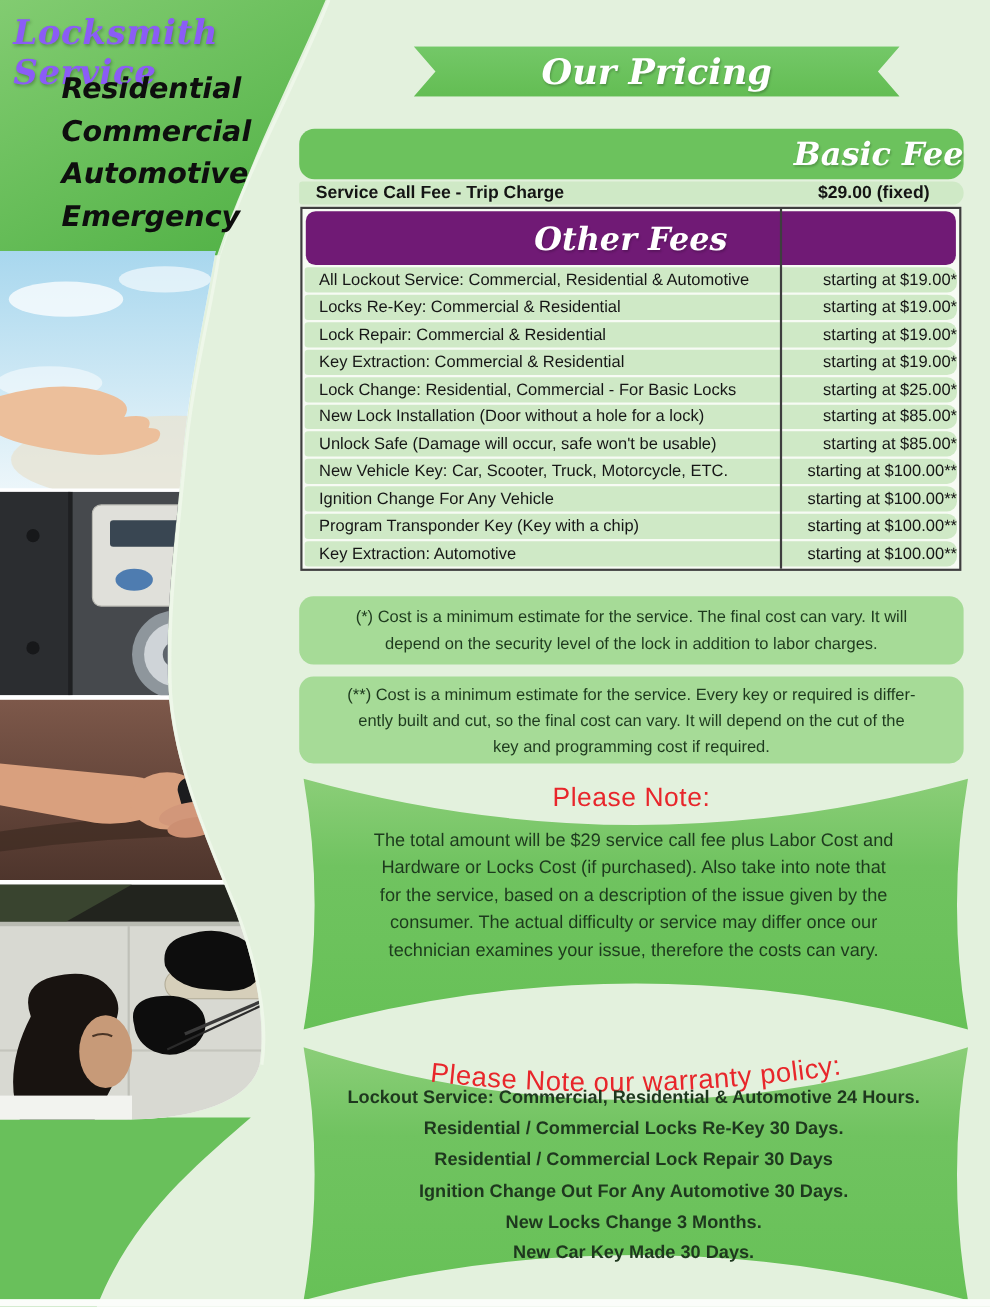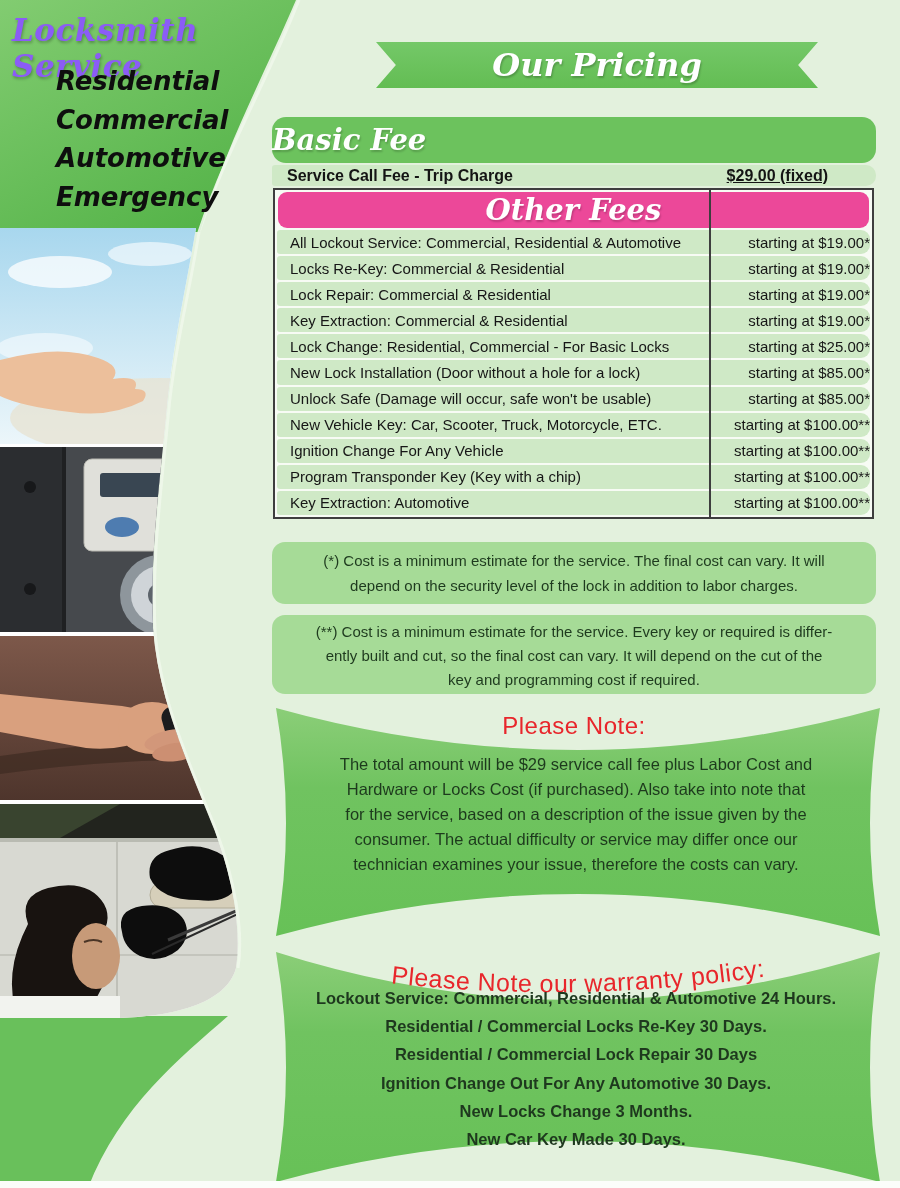--- a/index.html
+++ b/index.html
@@ -22,30 +22,30 @@
   .photo svg{display:block;width:100%;height:100%;}
   .gap3{height:3px;} .gap4{height:4px;}
   
   .ribbon{left:376px;top:42px;width:442px;height:46px;z-index:4;
     background:linear-gradient(180deg,#74c868,#63bd53);
     clip-path:polygon(0 0,100% 0,95.5% 50%,100% 100%,0 100%,4.5% 50%);
     display:flex;align-items:center;justify-content:center;}
   .ribbon-text{color:#fff;font-family:"DejaVu Serif",serif;font-style:italic;font-weight:bold;
     font-size:32px;text-shadow:1px 2px 2px rgba(0,0,0,.22);}
   .sec-header{left:272px;top:117px;width:604px;height:46px;border-radius:14px;background:#6cc25d;
-    z-index:4;display:flex;align-items:center;justify-content:flex-start;}
+    z-index:4;display:flex;align-items:center;justify-content:flex-end;}
   .sec-header .htxt, .fees-header .htxt{color:#fff;font-family:"DejaVu Serif",serif;font-style:italic;
     font-weight:bold;font-size:29px;text-shadow:1px 2px 2px rgba(0,0,0,.2);}
   .svc-row{left:272px;top:165px;width:604px;height:21px;background:#cfe9c6;
     border-radius:3px 10px 10px 3px;z-index:4;display:flex;align-items:center;}
   .svc-label{font-weight:bold;font-size:16px;color:#141414;padding-left:15px;flex:1;}
-  .svc-price{font-weight:bold;font-size:16px;color:#141414;margin-right:48px;text-decoration:underline;}
+  .svc-price{font-weight:bold;font-size:16px;color:#141414;margin-right:31px;}
   .fees-table{left:273px;top:188px;width:601px;height:331px;z-index:4;background:#f7fbf4;
     border:2px solid #3e3e3e;box-sizing:border-box;padding:2px;display:flex;flex-direction:column;gap:2px;}
-  .fees-header{height:36px;background:#ec4899;border-radius:9px;margin:0 1px;
+  .fees-header{height:49px;background:#701a75;border-radius:9px;margin:0 1px;
     display:flex;align-items:center;justify-content:center;position:relative;z-index:1;}
   .fee-row{flex:1;background:#cfe9c6;border-radius:3px 9px 9px 3px;display:flex;align-items:center;position:relative;z-index:1;}
   .cell-s{width:73%;padding-left:13px;font-size:15px;color:#161616;white-space:nowrap;box-sizing:border-box;}
   .cell-p{flex:1;text-align:right;font-size:15px;color:#161616;white-space:nowrap;}
   .divider{position:absolute;left:72.7%;top:0;bottom:0;width:2px;background:#3e3e3e;z-index:2;}
   
   .note-box{left:272px;width:604px;background:#a6db97;border-radius:13px;z-index:4;
     color:#1e3a1e;text-align:center;box-sizing:border-box;}
   .note-box div{font-size:15px;line-height:25px;white-space:nowrap;}
   .note1{top:542px;height:62px;padding-top:6px;}

